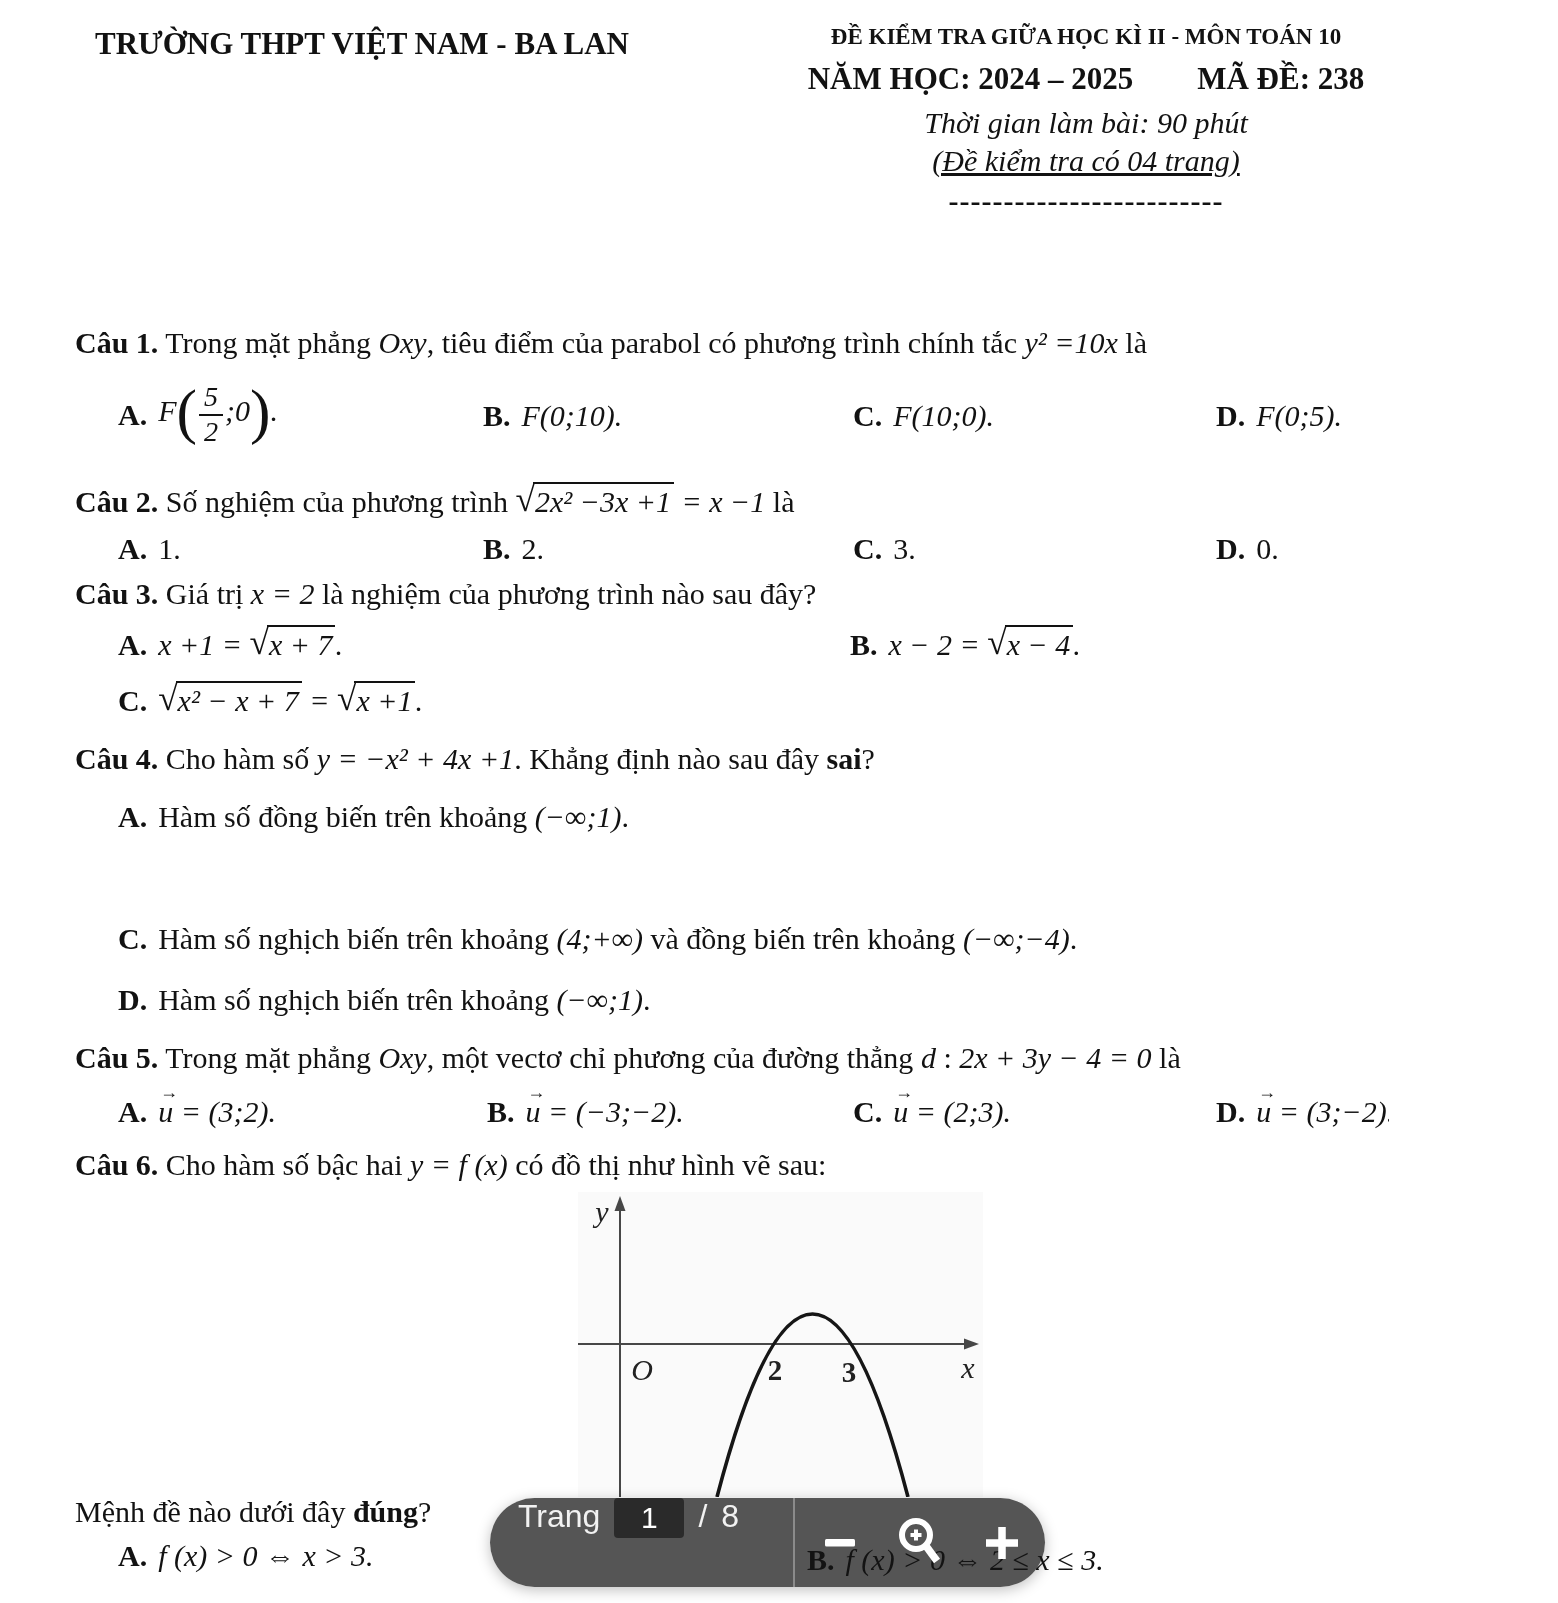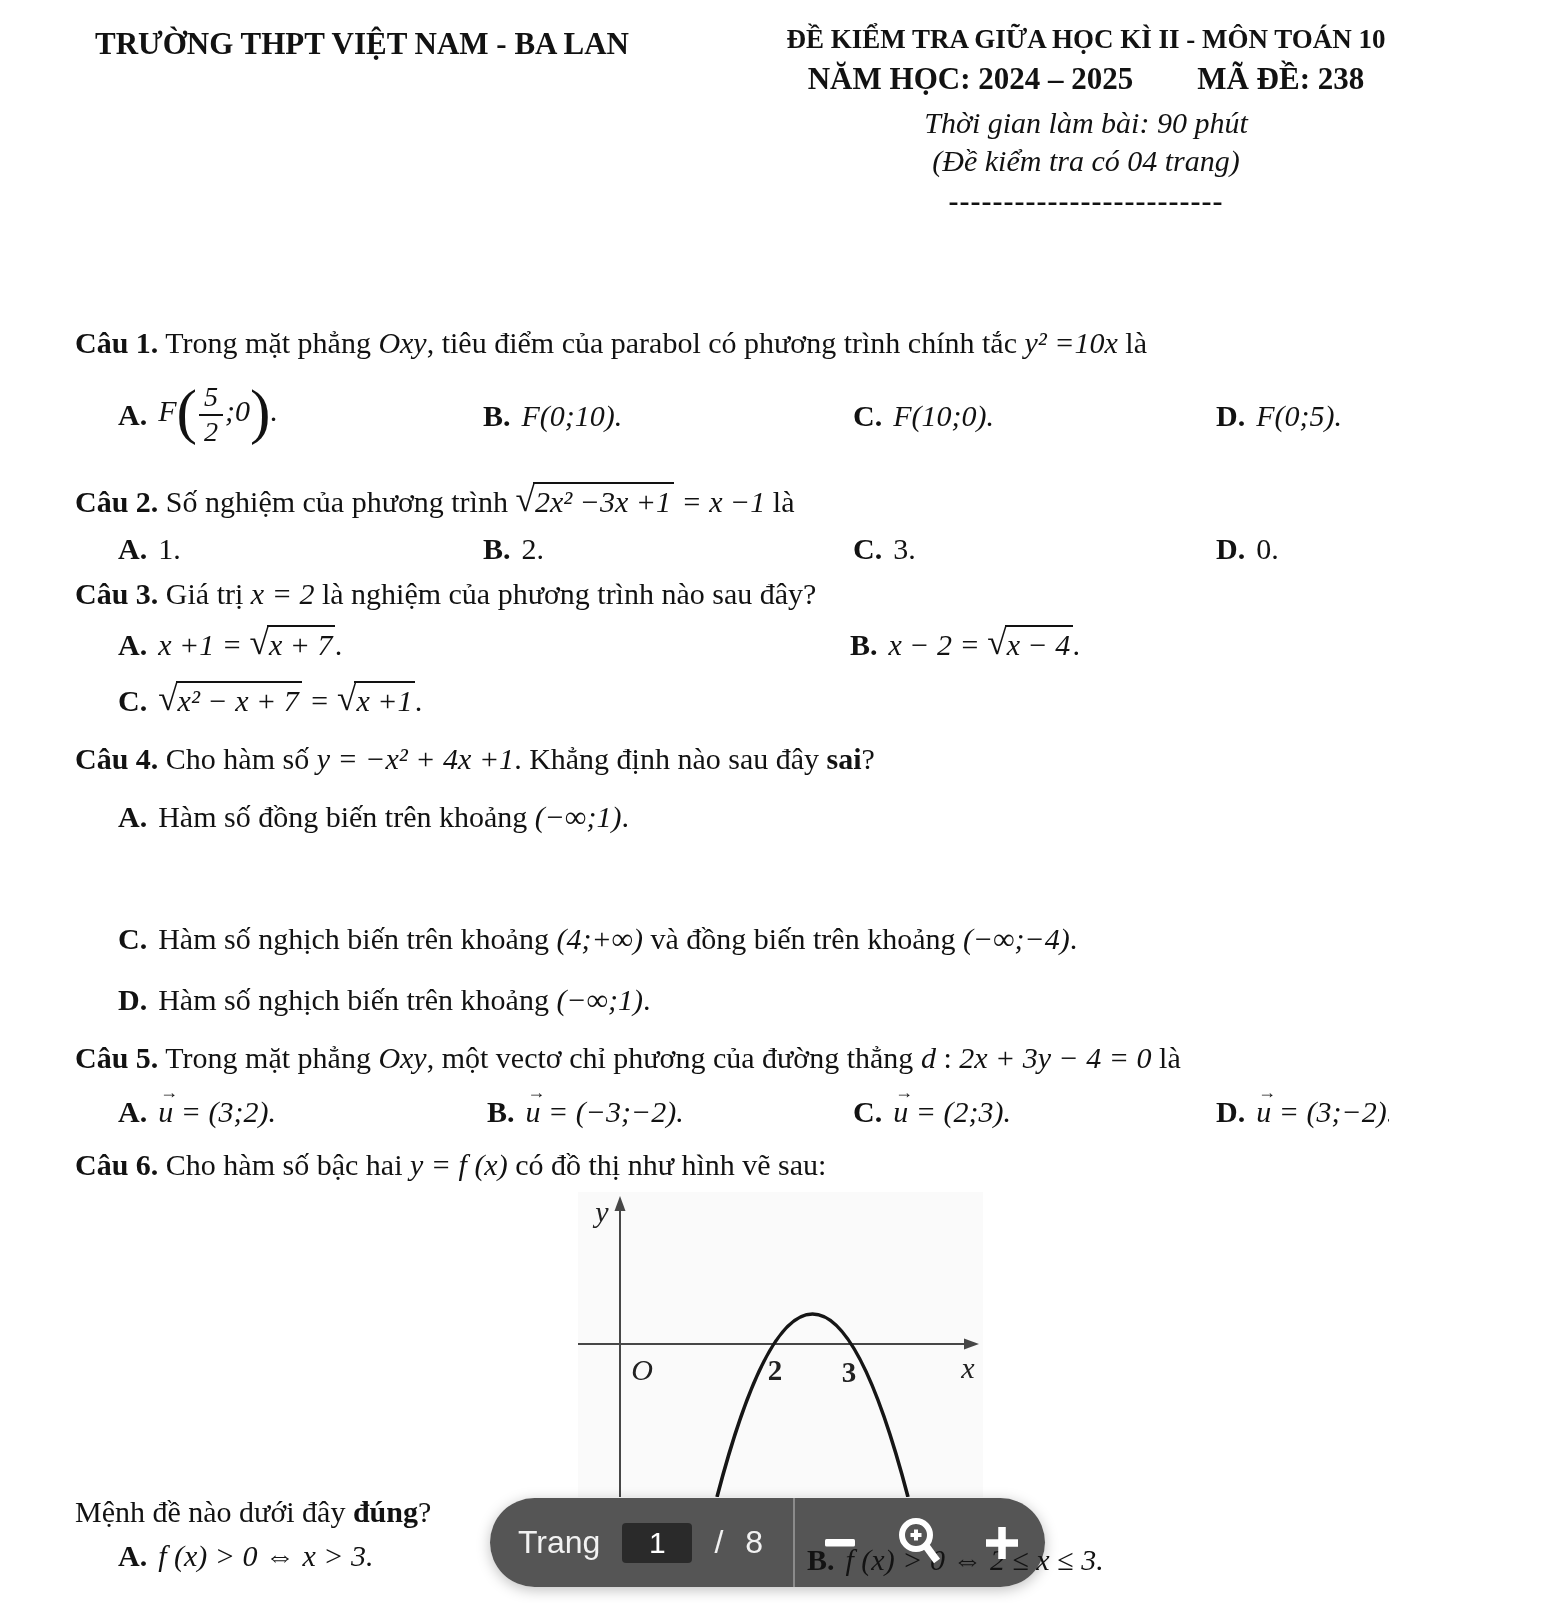--- a/index.html
+++ b/index.html
@@ -9,25 +9,25 @@
   }
   .line{position:absolute;white-space:nowrap;line-height:1.22;}
   .b{font-weight:bold;}
   .i{font-style:italic;}
   .bi{font-weight:normal;font-style:italic;}
 
   
   .school{left:95px;top:25px;font-size:31px;font-weight:bold;}
   .hdrR{position:absolute;left:750px;top:24px;width:672px;text-align:center;}
   .hl{position:absolute;width:100%;left:0;white-space:nowrap;line-height:1.15;}
-  .hl1{top:0;font-size:27px;font-weight:bold;}
+  .hl1{top:0;font-size:23px;font-weight:bold;}
   .hl2{top:37px;font-size:31px;font-weight:bold;}
   .hl2 .gap{display:inline-block;width:64px;}
   .hl3{top:82px;}
-  .hl4{top:120px;}
+  .hl4{top:120px;text-decoration:underline;}
   .hl5{top:160px;font-weight:bold;letter-spacing:1px;}
 
   
   .intro{position:absolute;left:75px;top:240px;width:1432px;line-height:44px;}
 
   
   .k{font-weight:bold;padding-right:11px;}
   .m{font-style:italic;}
   .bseg{font-weight:bold;font-style:normal;}
   .frac{display:inline-block;vertical-align:-0.70em;text-align:center;line-height:1.02;margin:0 2px;font-size:0.94em;}
@@ -67,21 +67,21 @@
   .flab{font-family:"Liberation Serif",serif;font-style:italic;font-size:30px;fill:#222;text-anchor:middle;}
   .ftick{font-family:"Liberation Serif",serif;font-style:normal;font-weight:bold;font-size:29px;fill:#222;text-anchor:middle;}
 
   
   .toolbar{
     position:absolute;left:490px;top:1498px;width:555px;height:89px;border-radius:45px;
     background:rgba(20,20,20,0.72);display:flex;align-items:stretch;
     font-family:"Liberation Sans",sans-serif;color:#f2f2f2;
     box-shadow:0 3px 14px rgba(0,0,0,0.25);
   }
-  .tb-left{width:303px;display:flex;align-items:center;padding-left:28px;box-sizing:border-box;gap:22px;font-size:32px;}
+  .tb-left{width:303px;display:flex;align-items:flex-start;padding-left:28px;box-sizing:border-box;gap:14px;font-size:32px;}
   .pgin{
     width:70px;height:40px;background:rgba(0,0,0,0.50);border:none;border-radius:4px;
     color:#fff;text-align:center;font-size:30px;font-family:"Liberation Sans",sans-serif;padding:0;
   }
   .tb-right{flex:1;border-left:2px solid rgba(255,255,255,0.32);display:flex;align-items:center;
     justify-content:space-between;padding:0 26px 0 30px;}
   .tbtn{background:none;border:none;padding:0;margin:0;display:flex;align-items:center;cursor:pointer;}
 </style>
 </head>
 <body>

